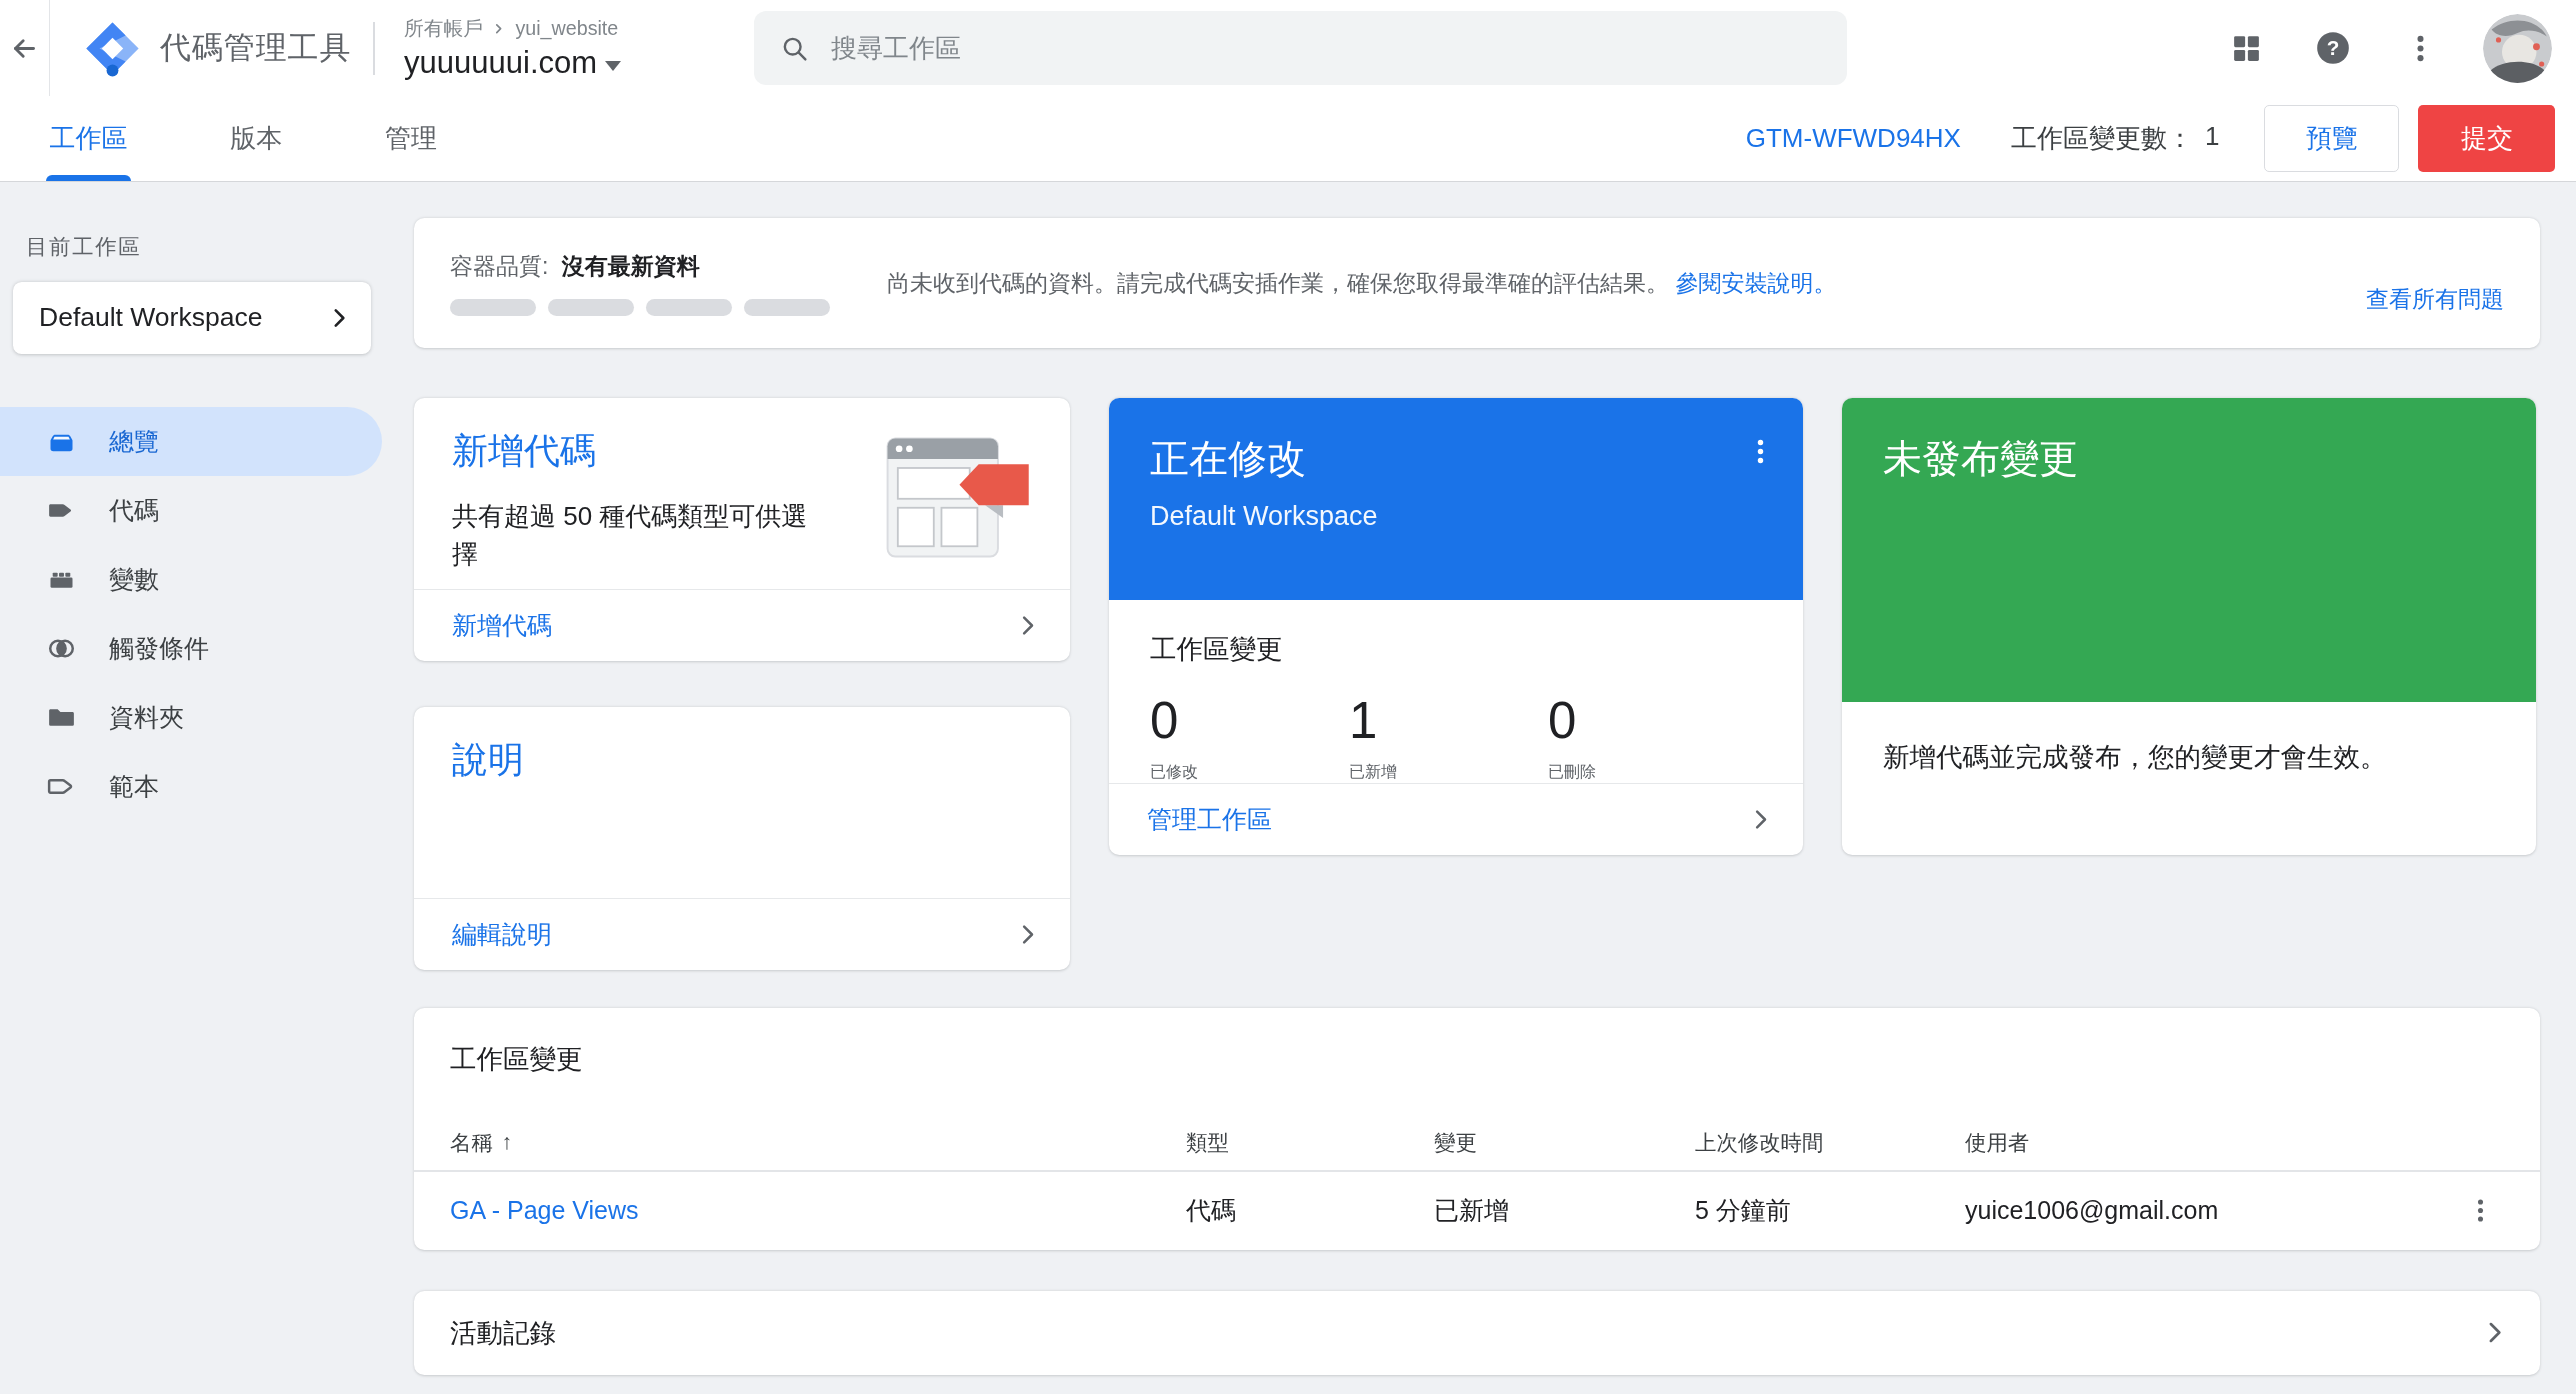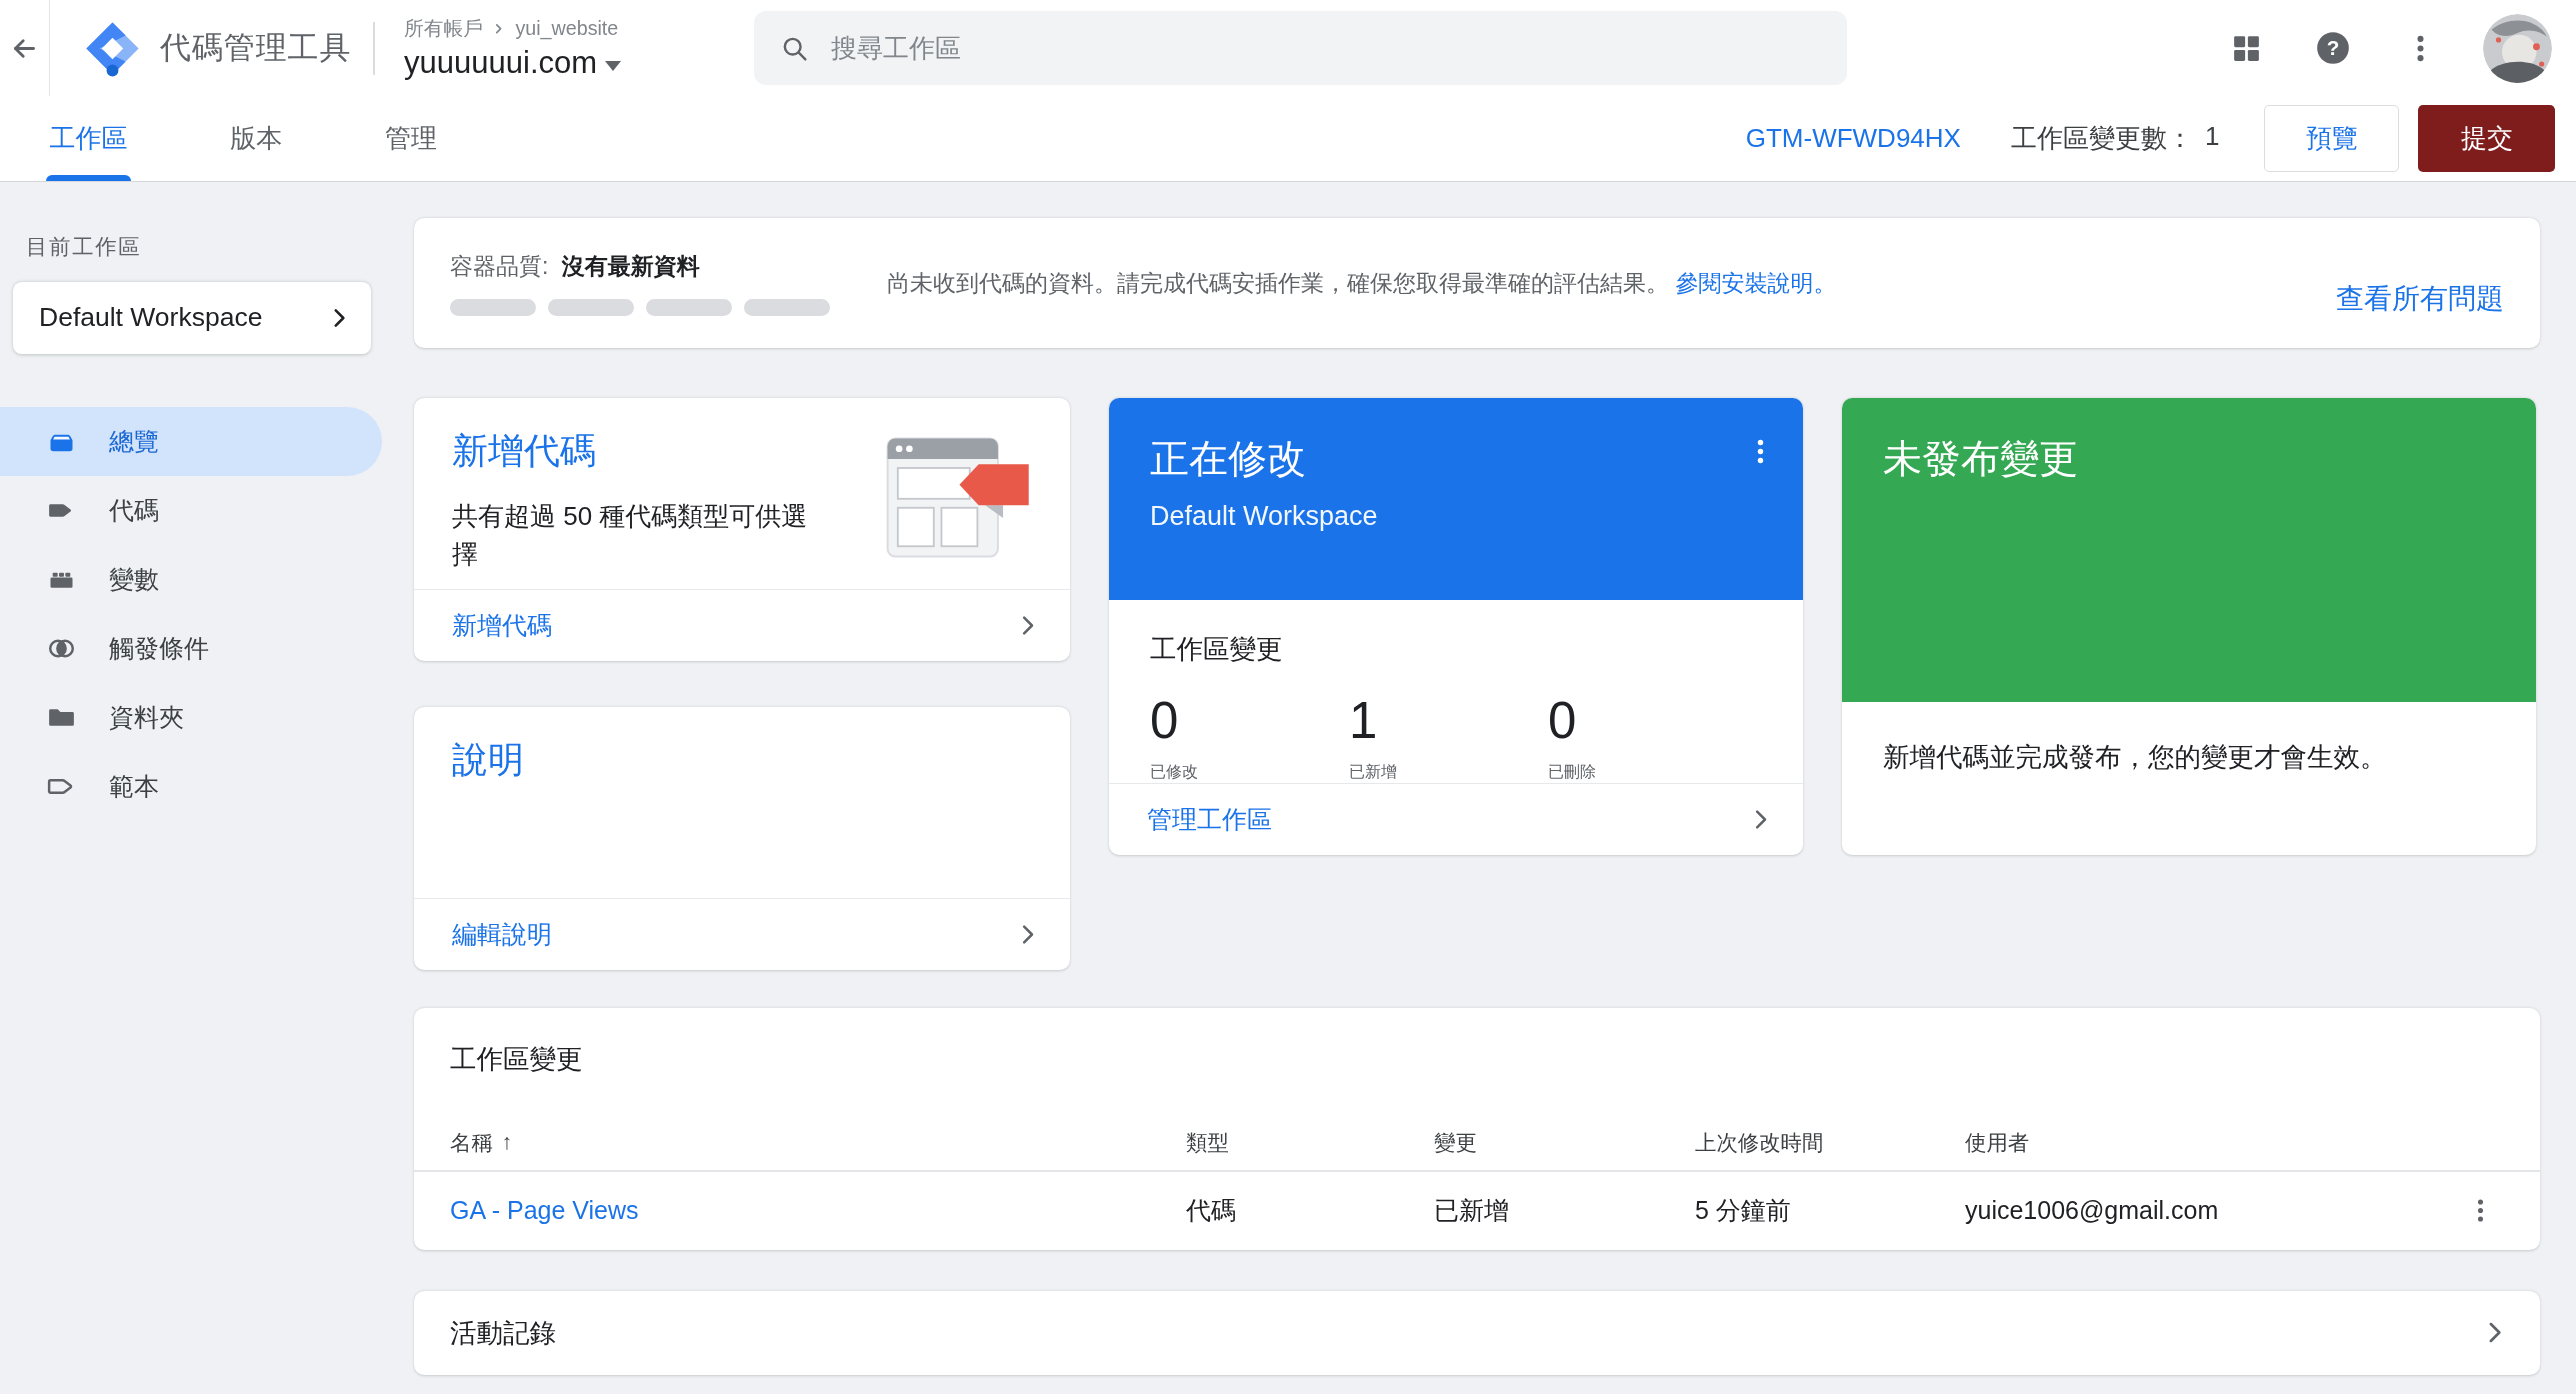--- a/index.html
+++ b/index.html
@@ -30,21 +30,21 @@
   .tabbar { position:absolute; top:96px; left:0; right:0; height:86px; background:#fff; border-bottom:1.7px solid #d5d7da; display:flex; align-items:stretch; }
   .tabs { display:flex; gap:96px; margin-left:46px; }
   .tab { position:relative; display:flex; align-items:center; font-size:26px; color:#5f6368; cursor:pointer; padding:0 3.4px; }
   .tab.active { color:#1a73e8; font-weight:500; }
   .tab.active::after { content:""; position:absolute; left:0; right:0; bottom:0; height:6px; background:#1a73e8; border-radius:6px 6px 0 0; }
   .tabbar-right { position:absolute; right:20.6px; top:0; height:100%; display:flex; align-items:center; }
   .container-id { font-size:26px; color:#1a73e8; cursor:pointer; text-decoration:none; }
   .changes-count { margin-left:50px; font-size:26px; color:#3c4043; display:flex; gap:12px; }
   .btn { height:67px; border-radius:5.1px; font-size:26px; font-weight:500; font-family:inherit; cursor:pointer; display:flex; align-items:center; justify-content:center; }
   .btn-outline { margin-left:45px; width:135px; background:#fff; border:1.7px solid #dadce0; color:#1a73e8; }
-  .btn-filled { margin-left:19px; width:137px; background:#7f1d1d; border:none; color:#fff; }
+  .btn-filled { margin-left:19px; width:137px; background:#ef4444; border:none; color:#fff; }
 
   
   .content { position:absolute; top:184px; left:0; right:0; bottom:0; }
   .sidebar { position:absolute; left:0; top:0; width:399px; bottom:0; }
   .cw-label { margin:48px 0 0 26px; font-size:21.4px; color:#5f6368; letter-spacing:1.7px; }
   .ws-card { margin:20.6px 0 0 13px; width:358px; height:72px; background:#fff; border-radius:8.6px; box-shadow:0 0.9px 3.4px rgba(60,64,67,.25); display:flex; align-items:center; padding:0 19px 0 26px; cursor:pointer; }
   .ws-name { flex:1; font-size:26.5px; font-weight:500; color:#202124; }
   .side-menu { margin-top:53px; }
   .side-item { height:69px; display:flex; align-items:center; padding-left:45px; cursor:pointer; }
   .side-item .lbl { margin-left:31px; font-size:25px; color:#3c4043; }
@@ -57,21 +57,21 @@
   
   .banner { margin-top:34px; height:130px; display:flex; align-items:center; padding:0 36px; }
   .bq-left { width:403px; }
   .bq-title { font-size:23px; }
   .bq-title .muted { color:#5f6368; }
   .bq-title .strong { color:#202124; font-weight:bold; margin-left:6.9px; }
   .bq-pills { display:flex; gap:12px; margin-top:17px; }
   .bq-pill { width:86px; height:17px; border-radius:8.6px; background:#dadce0; }
   .bq-msg { flex:1; padding:0 34px 0 34px; font-size:23px; color:#5f6368; }
   .link { color:#1a73e8; cursor:pointer; text-decoration:none; }
-  .bq-viewall { font-size:28px; font-weight:500; white-space:nowrap;margin-top:32px; }
+  .bq-viewall { font-size:23px; font-weight:500; white-space:nowrap;margin-top:32px; }
 
   
   .cards-row { margin-top:50px; display:flex; gap:39px; }
   .col-a { width:656px; display:flex; flex-direction:column; gap:46px; }
   .half-card { height:263px; display:flex; flex-direction:column; }
   .hc-body { flex:1; position:relative; padding:29px 34px 0 38px; }
   .hc-title { font-size:36px; color:#1a73e8; }
   .hc-desc { margin-top:22px; font-size:26px; color:#202124; width:360px; line-height:1.45; }
   .tag-illus { position:absolute; right:31px; top:33px; }
   .card-footer { height:72px; border-top:1.7px solid #e6e8ea; display:flex; align-items:center; padding:0 29px 0 38px; cursor:pointer; }

